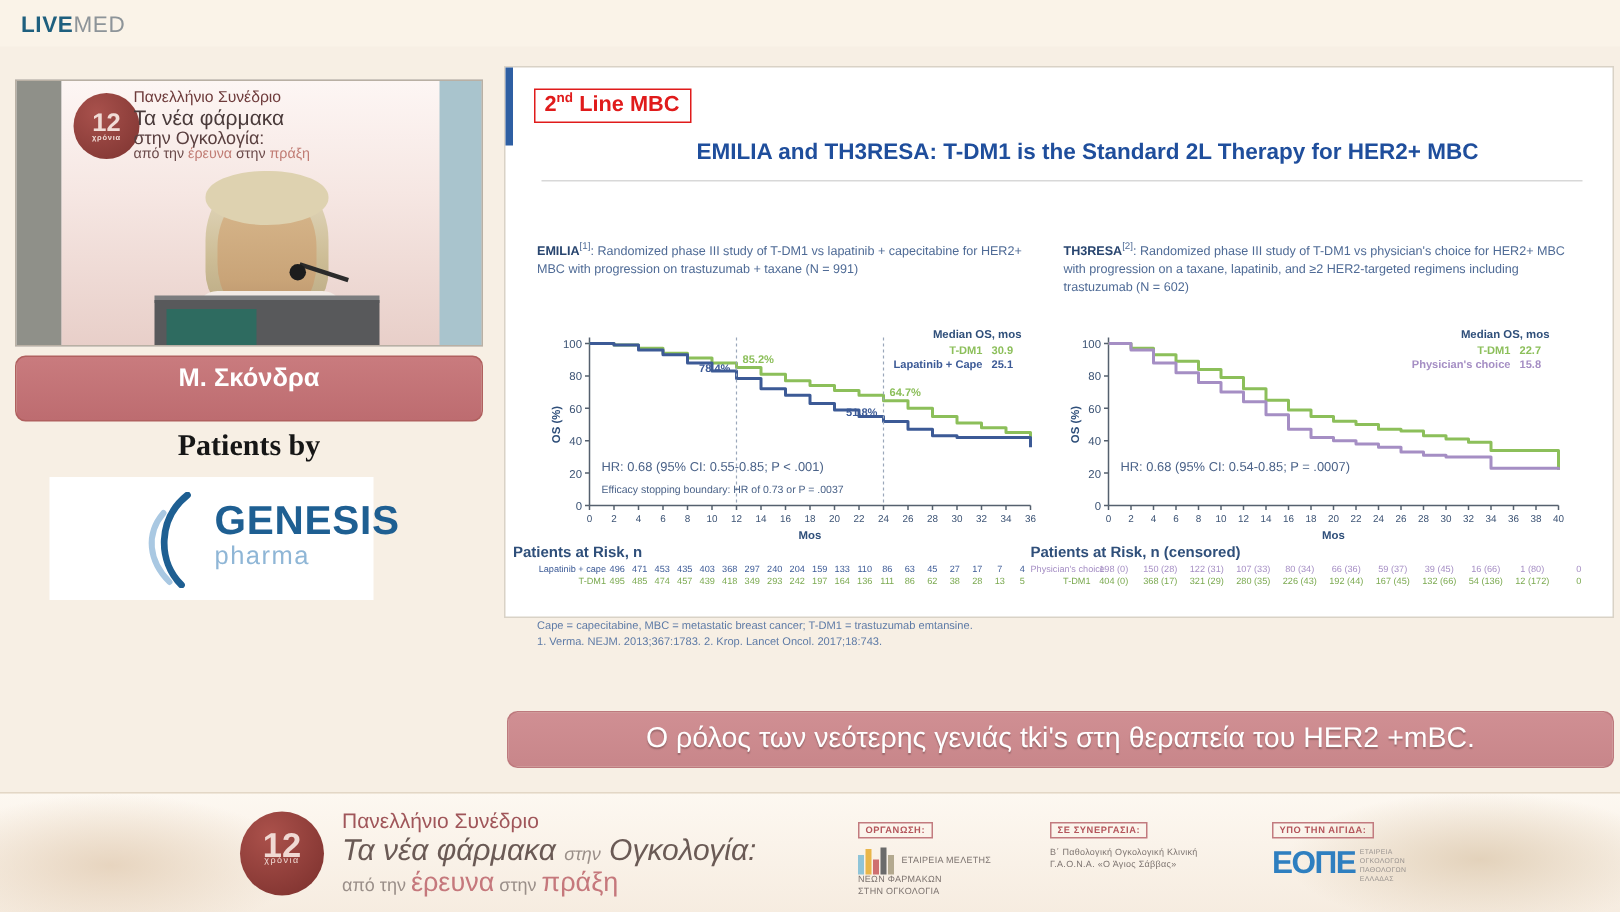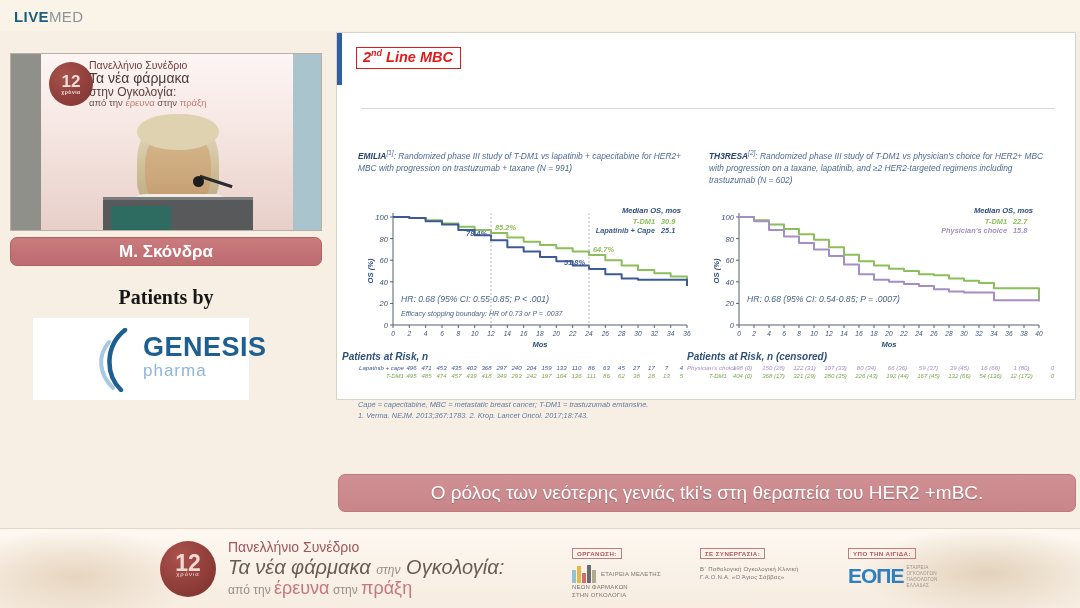--- a/index.html
+++ b/index.html
@@ -66,21 +66,21 @@
     position:absolute;left:62px;top:146px;width:150px;height:32px;
     background:#58595b;
   }
   .podium-top{position:absolute;left:62px;top:143px;width:150px;height:5px;background:#7b7c7e;}
   .laptop{position:absolute;left:70px;top:152px;width:60px;height:24px;background:#2e6b60;}
   .mic{position:absolute;left:158px;top:126px;width:34px;height:3px;background:#2b2b2b;transform:rotate(18deg);}
   .mic-head{position:absolute;left:152px;top:122px;width:11px;height:11px;border-radius:50%;background:#1d1d1d;}
   .body-shirt{position:absolute;left:90px;top:140px;width:98px;height:40px;background:#f3ebe6;border-radius:14px 14px 0 0;}
 
   .speaker-name{
-    position:absolute;left:10px;top:237px;width:312px;height:29px;box-sizing:border-box;
+    position:absolute;left:10px;top:237px;width:312px;height:44px;box-sizing:border-box;
     background:linear-gradient(180deg,#c97b7e 0%,#bd6c70 100%);
     border:1px solid #b0605f;border-radius:7px;
     color:#fff;font-size:17px;font-weight:700;text-align:center;line-height:27px;
   }
   .sponsored{
     position:absolute;left:10px;top:286px;width:312px;text-align:center;
     font-family:"Liberation Serif",serif;font-size:20px;font-weight:700;color:#161616;
   }
   .sponsor-box{
     position:absolute;left:33px;top:318px;width:216px;height:82px;background:#fff;
@@ -89,22 +89,22 @@
     position:absolute;left:58px;top:10px;width:52px;height:64px;
   }
   .gen-text{
     position:absolute;left:110px;top:14px;
   }
   .gen-text .g1{font-size:27px;font-weight:700;color:#1e5f92;letter-spacing:.5px;}
   .gen-text .g2{font-size:17px;color:#8fb6d6;letter-spacing:1px;margin-top:-2px;}
 
   
   .slide{
-    position:absolute;left:336px;top:32px;width:740px;height:368px;
-    background:#ffffff;border:1px solid #d9d2c6;box-sizing:border-box;font-style:italic;
+    position:absolute;left:336px;top:44px;width:740px;height:368px;
+    background:#ffffff;border:1px solid #d9d2c6;box-sizing:border-box;
   }
   .slide-accent{position:absolute;left:0;top:0;width:5px;height:52px;background:#2e5fa3;}
   .tag-2nd{
     position:absolute;left:19px;top:14px;padding:1px 7px 2px 6px;
     border:1.6px solid #e01b1b;color:#e01b1b;font-size:14.5px;font-weight:700;
     line-height:1.1;
   }
   .tag-2nd sup{font-size:9px;}
   .slide-title{
     position:absolute;left:58px;top:48px;width:660px;
@@ -239,20 +239,21 @@
   </div>
 </div>
 
 <div class="slide">
   <div class="slide-accent"></div>
 
   <div class="tag-2nd">
     <span>2</span><sup>nd</sup><span> Line MBC</span>
   </div>
 
+  <div class="slide-title">EMILIA and TH3RESA: T-DM1 is the Standard 2L Therapy for HER2+ MBC</div>
   <div class="title-rule"></div>
 
   <div class="study left">
     <b>EMILIA</b><sup>[1]</sup><span>: Randomized phase III study of T-DM1 vs lapatinib + capecitabine for HER2+ MBC with progression on trastuzumab + taxane (N = 991)</span>
   </div>
   <div class="study right">
     <b>TH3RESA</b><sup>[2]</sup><span>: Randomized phase III study of T-DM1 vs physician's choice for HER2+ MBC with progression on a taxane, lapatinib, and ≥2 HER2-targeted regimens including trastuzumab (N = 602)</span>
   </div>
 
   <div class="chart left">

